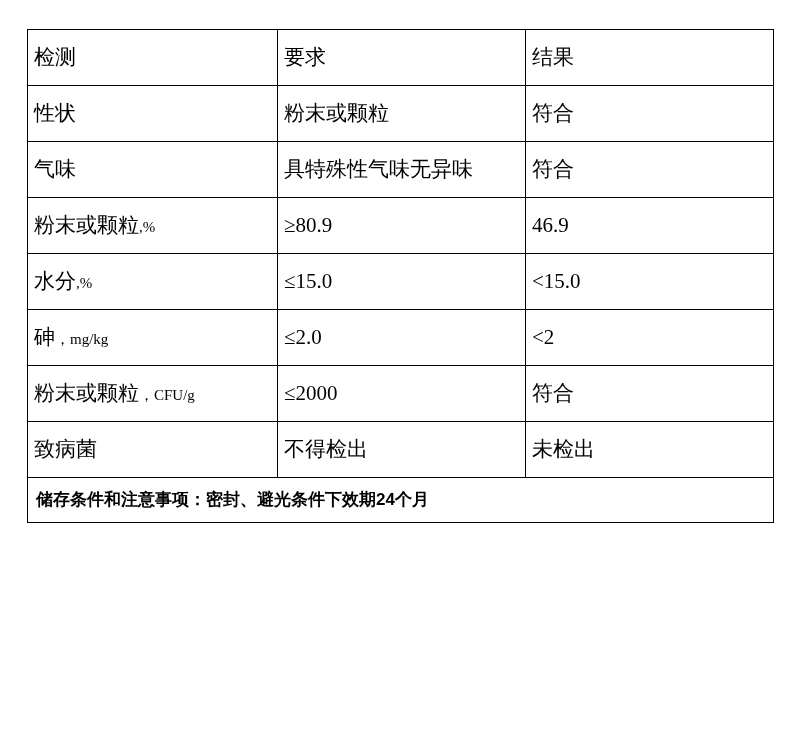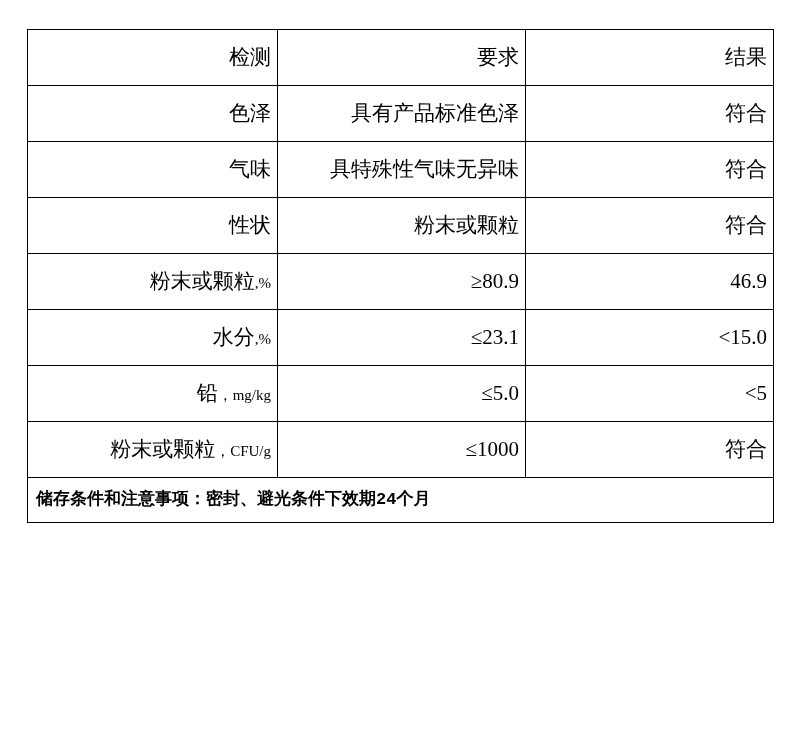--- a/index.html
+++ b/index.html
@@ -25,21 +25,21 @@
   .spec-table {
     position: absolute;
     left: 27px;
     top: 29px;
     width: 746px;
     border-collapse: collapse;
     table-layout: fixed;
   }
   .spec-table td {
     border: 1px solid #000000;
-    text-align: right;
+    text-align: left;
     vertical-align: middle;
     padding: 0;
     height: 55px;
     font-size: 21px;
     line-height: 1.2;
     font-family: "Liberation Serif", "DejaVu Serif", serif;
   }
   .col-1 { width: 250px; }
   .col-2 { width: 248px; }
   .col-3 { width: 248px; }
@@ -55,21 +55,21 @@
   .footer-row td {
     height: 44px;
     text-align: left;
     font-size: 17px;
     border: 1px solid #000000;
   }
   .footer-inner {
     display: block;
     padding-left: 8px;
     white-space: nowrap;
-    font-family: Liberation Mono, monospace;
+    font-family: Liberation Sans, sans-serif;
     font-weight: 600;
     font-size: 17px;
   }
 </style>
 </head>
 <body>
 
 <div class="page">
   <table class="spec-table">
     <colgroup>
@@ -83,50 +83,39 @@
             <span class="cell-inner">检测</span>
           </td>
         <td>
             <span class="cell-inner">要求</span>
           </td>
         <td>
             <span class="cell-inner">结果</span>
           </td>
       </tr>
 
+
       <tr>
         <td>
-            <span class="cell-inner"><span>色泽</span><span class="unit"></span></span>
+            <span class="cell-inner"><span>性状</span><span class="unit"></span></span>
           </td>
         <td>
-            <span class="cell-inner">具有产品标准色泽</span>
+            <span class="cell-inner">粉末或颗粒</span>
           </td>
         <td>
             <span class="cell-inner">符合</span>
           </td>
       </tr>
 
       <tr>
         <td>
             <span class="cell-inner"><span>气味</span><span class="unit"></span></span>
           </td>
         <td>
             <span class="cell-inner">具特殊性气味无异味</span>
-          </td>
-        <td>
-            <span class="cell-inner">符合</span>
-          </td>
-      </tr>
-
-      <tr>
-        <td>
-            <span class="cell-inner"><span>性状</span><span class="unit"></span></span>
-          </td>
-        <td>
-            <span class="cell-inner">粉末或颗粒</span>
           </td>
         <td>
             <span class="cell-inner">符合</span>
           </td>
       </tr>
 
       <tr>
         <td>
             <span class="cell-inner"><span>粉末或颗粒</span><span class="unit">,%</span></span>
           </td>
@@ -136,54 +125,65 @@
         <td>
             <span class="cell-inner">46.9</span>
           </td>
       </tr>
 
       <tr>
         <td>
             <span class="cell-inner"><span>水分</span><span class="unit">,%</span></span>
           </td>
         <td>
-            <span class="cell-inner">≤23.1</span>
+            <span class="cell-inner">≤15.0</span>
           </td>
         <td>
             <span class="cell-inner">&lt;15.0</span>
           </td>
       </tr>
 
 
-
       <tr>
         <td>
-            <span class="cell-inner"><span>铅</span><span class="unit">，mg/kg</span></span>
+            <span class="cell-inner"><span>砷</span><span class="unit">，mg/kg</span></span>
           </td>
         <td>
-            <span class="cell-inner">≤5.0</span>
+            <span class="cell-inner">≤2.0</span>
           </td>
         <td>
-            <span class="cell-inner">&lt;5</span>
+            <span class="cell-inner">&lt;2</span>
           </td>
       </tr>
+
 
 
       <tr>
         <td>
             <span class="cell-inner"><span>粉末或颗粒</span><span class="unit">，CFU/g</span></span>
           </td>
         <td>
-            <span class="cell-inner">≤1000</span>
+            <span class="cell-inner">≤2000</span>
           </td>
         <td>
             <span class="cell-inner">符合</span>
           </td>
       </tr>
 
+      <tr>
+        <td>
+            <span class="cell-inner"><span>致病菌</span><span class="unit"></span></span>
+          </td>
+        <td>
+            <span class="cell-inner">不得检出</span>
+          </td>
+        <td>
+            <span class="cell-inner">未检出</span>
+          </td>
+      </tr>
 
       <tr class="footer-row">
         <td colspan="3">
             <span class="footer-inner">储存条件和注意事项：密封、避光条件下效期24个月</span>
           </td>
       </tr>
     </tbody>
   </table>
 </div>
 

